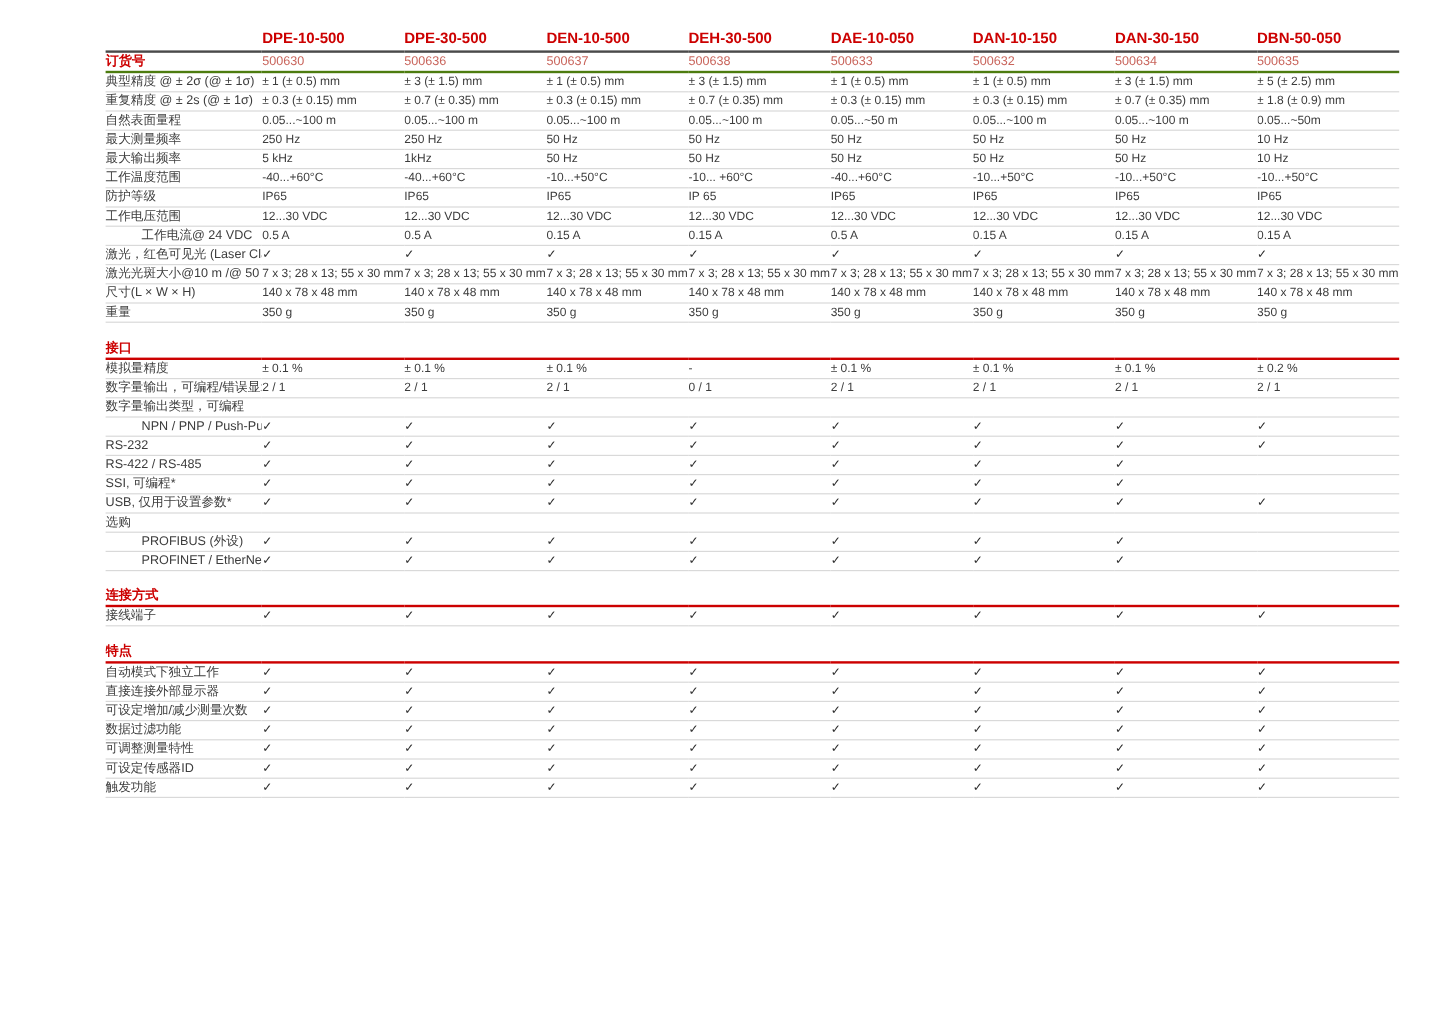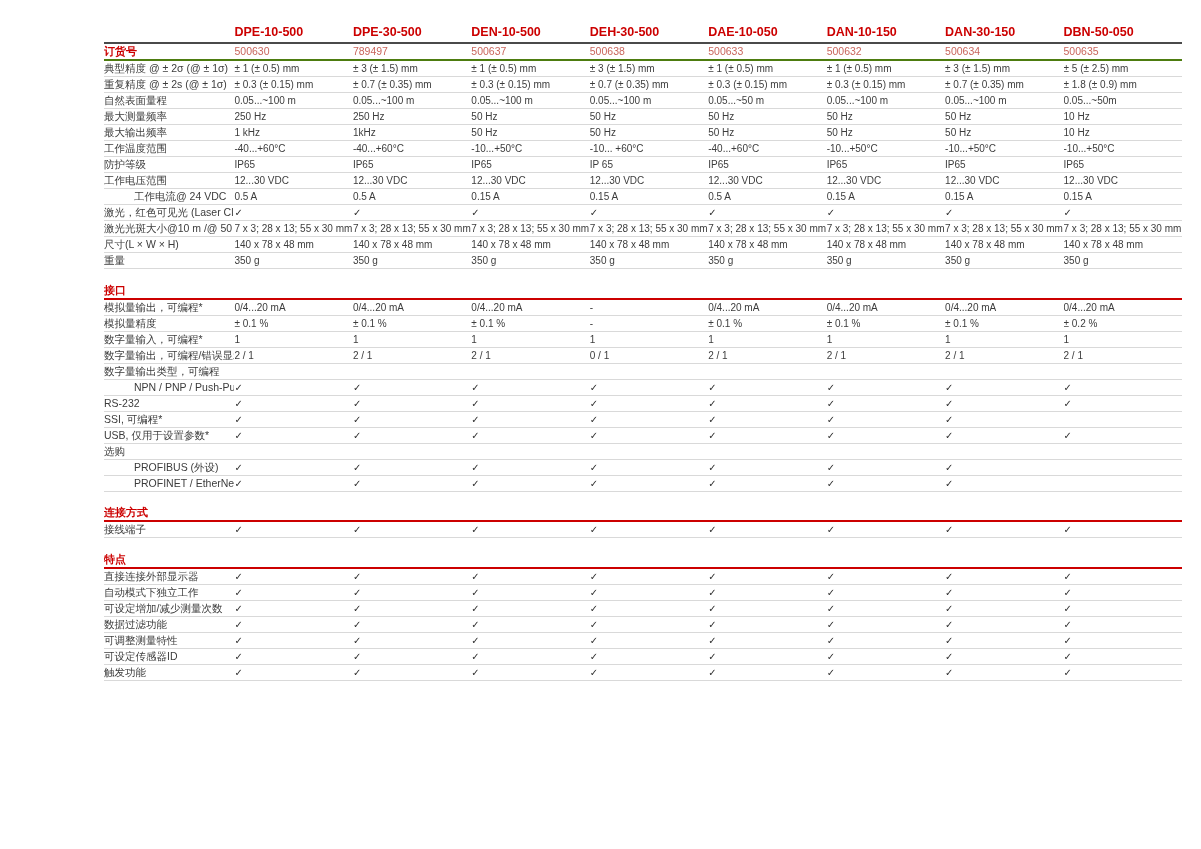--- a/index.html
+++ b/index.html
@@ -3,21 +3,21 @@
 <meta charset="utf-8">
 <style>
   * { box-sizing: border-box; }
   html, body { margin: 0; padding: 0; }
   body {
     width: 1201px; height: 849px; background: #ffffff;
     font-family: "Liberation Sans", "DejaVu Sans", sans-serif;
     color: #3c3c3c; overflow: hidden;
   }
   .sheet { position: absolute; left: 88px; top: 22px; }
-  table { border-collapse: collapse; table-layout: fixed; width: 1078px; margin-left: 16px; }
+  table { border-collapse: collapse; table-layout: fixed; width: 1078px; }
   col.label-col { width: 130px; }
   col.val-col { width: 118px; }
   td {
     height: 15px; line-height: 15px; padding: 0 4px 0 0;
     font-size: 10px; vertical-align: middle; white-space: nowrap;
     overflow: hidden; border-bottom: 1px solid #d9d9d9;
   }
   td.label { font-size: 10.5px; color: #3c3c3c; }
   td.indent { padding-left: 30px; }
   tr.products td {
@@ -59,21 +59,21 @@
           <td>DEN-10-500</td>
           <td>DEH-30-500</td>
           <td>DAE-10-050</td>
           <td>DAN-10-150</td>
           <td>DAN-30-150</td>
           <td>DBN-50-050</td>
         </tr>
         <tr class="order">
           <td class="label">订货号</td>
           <td>500630</td>
-          <td>789497</td>
+          <td>500636</td>
           <td>500637</td>
           <td>500638</td>
           <td>500633</td>
           <td>500632</td>
           <td>500634</td>
           <td>500635</td>
         </tr>
         <tr>
           <td class="label">典型精度 @ ± 2σ (@ ± 1σ)</td>
           <td>± 1 (± 0.5) mm</td>
@@ -113,21 +113,21 @@
           <td>250 Hz</td>
           <td>50 Hz</td>
           <td>50 Hz</td>
           <td>50 Hz</td>
           <td>50 Hz</td>
           <td>50 Hz</td>
           <td>10 Hz</td>
         </tr>
         <tr>
           <td class="label">最大输出频率</td>
-          <td>1 kHz</td>
+          <td>5 kHz</td>
           <td>1kHz</td>
           <td>50 Hz</td>
           <td>50 Hz</td>
           <td>50 Hz</td>
           <td>50 Hz</td>
           <td>50 Hz</td>
           <td>10 Hz</td>
         </tr>
         <tr>
           <td class="label">工作温度范围</td>
@@ -217,53 +217,31 @@
           <td>350 g</td>
           <td>350 g</td>
         </tr>
         <tr class="gap">
           <td colspan="9" style="border-bottom: none;"></td>
         </tr>
         <tr class="section-title">
           <td colspan="9">接口</td>
         </tr>
         <tr>
-          <td class="label">模拟量输出，可编程*</td>
-          <td>0/4...20 mA</td>
-          <td>0/4...20 mA</td>
-          <td>0/4...20 mA</td>
+          <td class="label">模拟量精度</td>
+          <td>± 0.1 %</td>
+          <td>± 0.1 %</td>
+          <td>± 0.1 %</td>
           <td>-</td>
-          <td>0/4...20 mA</td>
-          <td>0/4...20 mA</td>
-          <td>0/4...20 mA</td>
-          <td>0/4...20 mA</td>
-        </tr>
-        <tr>
-          <td class="label">模拟量精度</td>
-          <td>± 0.1 %</td>
-          <td>± 0.1 %</td>
-          <td>± 0.1 %</td>
-          <td>-</td>
           <td>± 0.1 %</td>
           <td>± 0.1 %</td>
           <td>± 0.1 %</td>
           <td>± 0.2 %</td>
         </tr>
         <tr>
-          <td class="label">数字量输入，可编程*</td>
-          <td>1</td>
-          <td>1</td>
-          <td>1</td>
-          <td>1</td>
-          <td>1</td>
-          <td>1</td>
-          <td>1</td>
-          <td>1</td>
-        </tr>
-        <tr>
           <td class="label">数字量输出，可编程/错误显示*</td>
           <td>2 / 1</td>
           <td>2 / 1</td>
           <td>2 / 1</td>
           <td>0 / 1</td>
           <td>2 / 1</td>
           <td>2 / 1</td>
           <td>2 / 1</td>
           <td>2 / 1</td>
         </tr>
@@ -292,20 +270,31 @@
         <tr>
           <td class="label">RS-232</td>
           <td><span class="check">✓</span></td>
           <td><span class="check">✓</span></td>
           <td><span class="check">✓</span></td>
           <td><span class="check">✓</span></td>
           <td><span class="check">✓</span></td>
           <td><span class="check">✓</span></td>
           <td><span class="check">✓</span></td>
           <td><span class="check">✓</span></td>
+        </tr>
+        <tr>
+          <td class="label">RS-422 / RS-485</td>
+          <td><span class="check">✓</span></td>
+          <td><span class="check">✓</span></td>
+          <td><span class="check">✓</span></td>
+          <td><span class="check">✓</span></td>
+          <td><span class="check">✓</span></td>
+          <td><span class="check">✓</span></td>
+          <td><span class="check">✓</span></td>
+          <td></td>
         </tr>
         <tr>
           <td class="label">SSI, 可编程*</td>
           <td><span class="check">✓</span></td>
           <td><span class="check">✓</span></td>
           <td><span class="check">✓</span></td>
           <td><span class="check">✓</span></td>
           <td><span class="check">✓</span></td>
           <td><span class="check">✓</span></td>
           <td><span class="check">✓</span></td>
@@ -372,32 +361,32 @@
           <td><span class="check">✓</span></td>
           <td><span class="check">✓</span></td>
         </tr>
         <tr class="gap">
           <td colspan="9" style="border-bottom: none;"></td>
         </tr>
         <tr class="section-title">
           <td colspan="9">特点</td>
         </tr>
         <tr>
+          <td class="label">自动模式下独立工作</td>
+          <td><span class="check">✓</span></td>
+          <td><span class="check">✓</span></td>
+          <td><span class="check">✓</span></td>
+          <td><span class="check">✓</span></td>
+          <td><span class="check">✓</span></td>
+          <td><span class="check">✓</span></td>
+          <td><span class="check">✓</span></td>
+          <td><span class="check">✓</span></td>
+        </tr>
+        <tr>
           <td class="label">直接连接外部显示器</td>
-          <td><span class="check">✓</span></td>
-          <td><span class="check">✓</span></td>
-          <td><span class="check">✓</span></td>
-          <td><span class="check">✓</span></td>
-          <td><span class="check">✓</span></td>
-          <td><span class="check">✓</span></td>
-          <td><span class="check">✓</span></td>
-          <td><span class="check">✓</span></td>
-        </tr>
-        <tr>
-          <td class="label">自动模式下独立工作</td>
           <td><span class="check">✓</span></td>
           <td><span class="check">✓</span></td>
           <td><span class="check">✓</span></td>
           <td><span class="check">✓</span></td>
           <td><span class="check">✓</span></td>
           <td><span class="check">✓</span></td>
           <td><span class="check">✓</span></td>
           <td><span class="check">✓</span></td>
         </tr>
         <tr>

